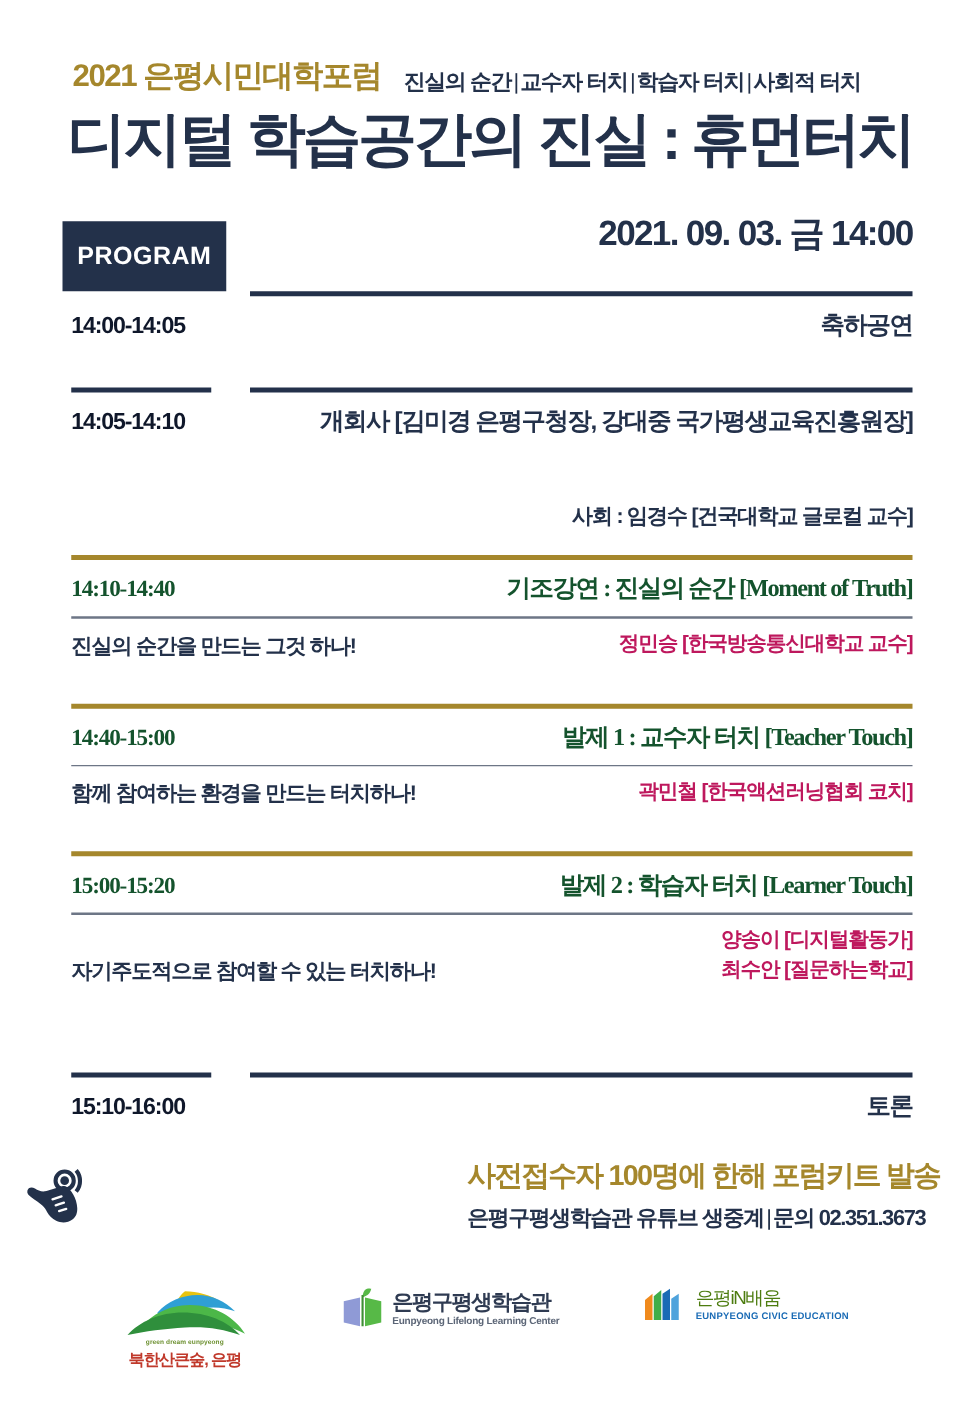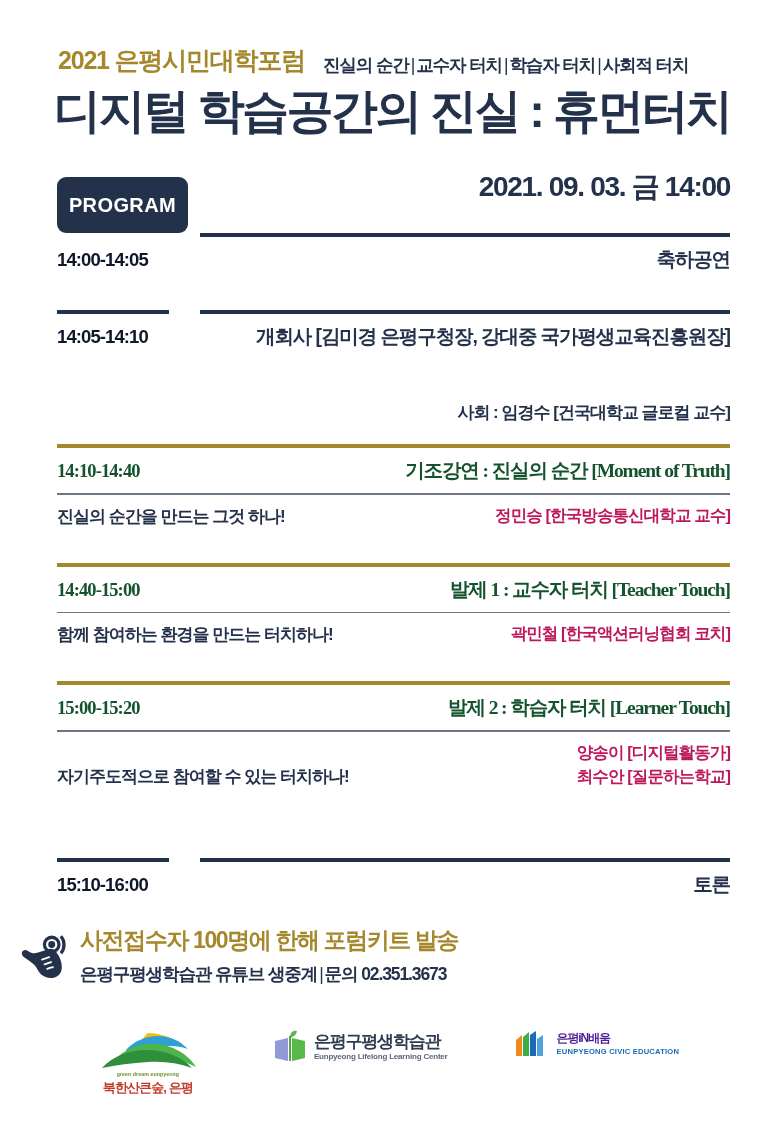--- a/index.html
+++ b/index.html
@@ -72,33 +72,32 @@
     font-size: 28px;
     font-weight: 800;
     letter-spacing: -1.3px;
     color: #23314a;
     white-space: nowrap;
   }
 
   
   .program-badge {
     position: absolute;
-    left: 57px;
+    left: 50px;
     top: 177px;
     width: 131px;
     height: 56px;
     background: #23314a;
     color: #ffffff;
     display: flex;
     align-items: center;
     justify-content: center;
     font-size: 20px;
     font-weight: 800;
     letter-spacing: 0.4px;
-    border-radius: 9px;
   }
 
   
   .schedule {
     position: absolute;
     left: 57px;
     right: 38px;
     top: 233px;
   }
 
@@ -195,25 +194,25 @@
     font-size: 17px;
     font-weight: 800;
     letter-spacing: -1px;
     color: #23314a;
     white-space: nowrap;
   }
 
   
   .notice {
     position: absolute;
-    left: 0; right: 4px;
+    left: 0; right: 16px;
     top: 925px;
     display: flex;
     align-items: flex-start;
-    justify-content: flex-start;
+    justify-content: space-between;
     padding-left: 12px;
   }
   .click-icon {
     width: 62px;
     height: 62px;
     flex: 0 0 auto;
     margin-top: 4px;
   }
   .notice-text {
     margin-left: 6px;
@@ -289,24 +288,24 @@
   }
   .logo-b-en {
     font-size: 8px;
     font-weight: 600;
     letter-spacing: -0.2px;
     color: #5c6677;
     white-space: nowrap;
     margin-top: 2px;
   }
   .logo-c-name {
-    font-size: 12px;
-    font-weight: 700;
+    font-size: 15px;
+    font-weight: 400;
     letter-spacing: -1.1px;
-    color: #4c1d95;
+    color: #4d7c0f;
     white-space: nowrap;
     line-height: 1.05;
   }
   .logo-c-en {
     font-size: 7.6px;
     font-weight: 700;
     letter-spacing: 0.2px;
     color: #1a6bb5;
     white-space: nowrap;
     margin-top: 2px;

